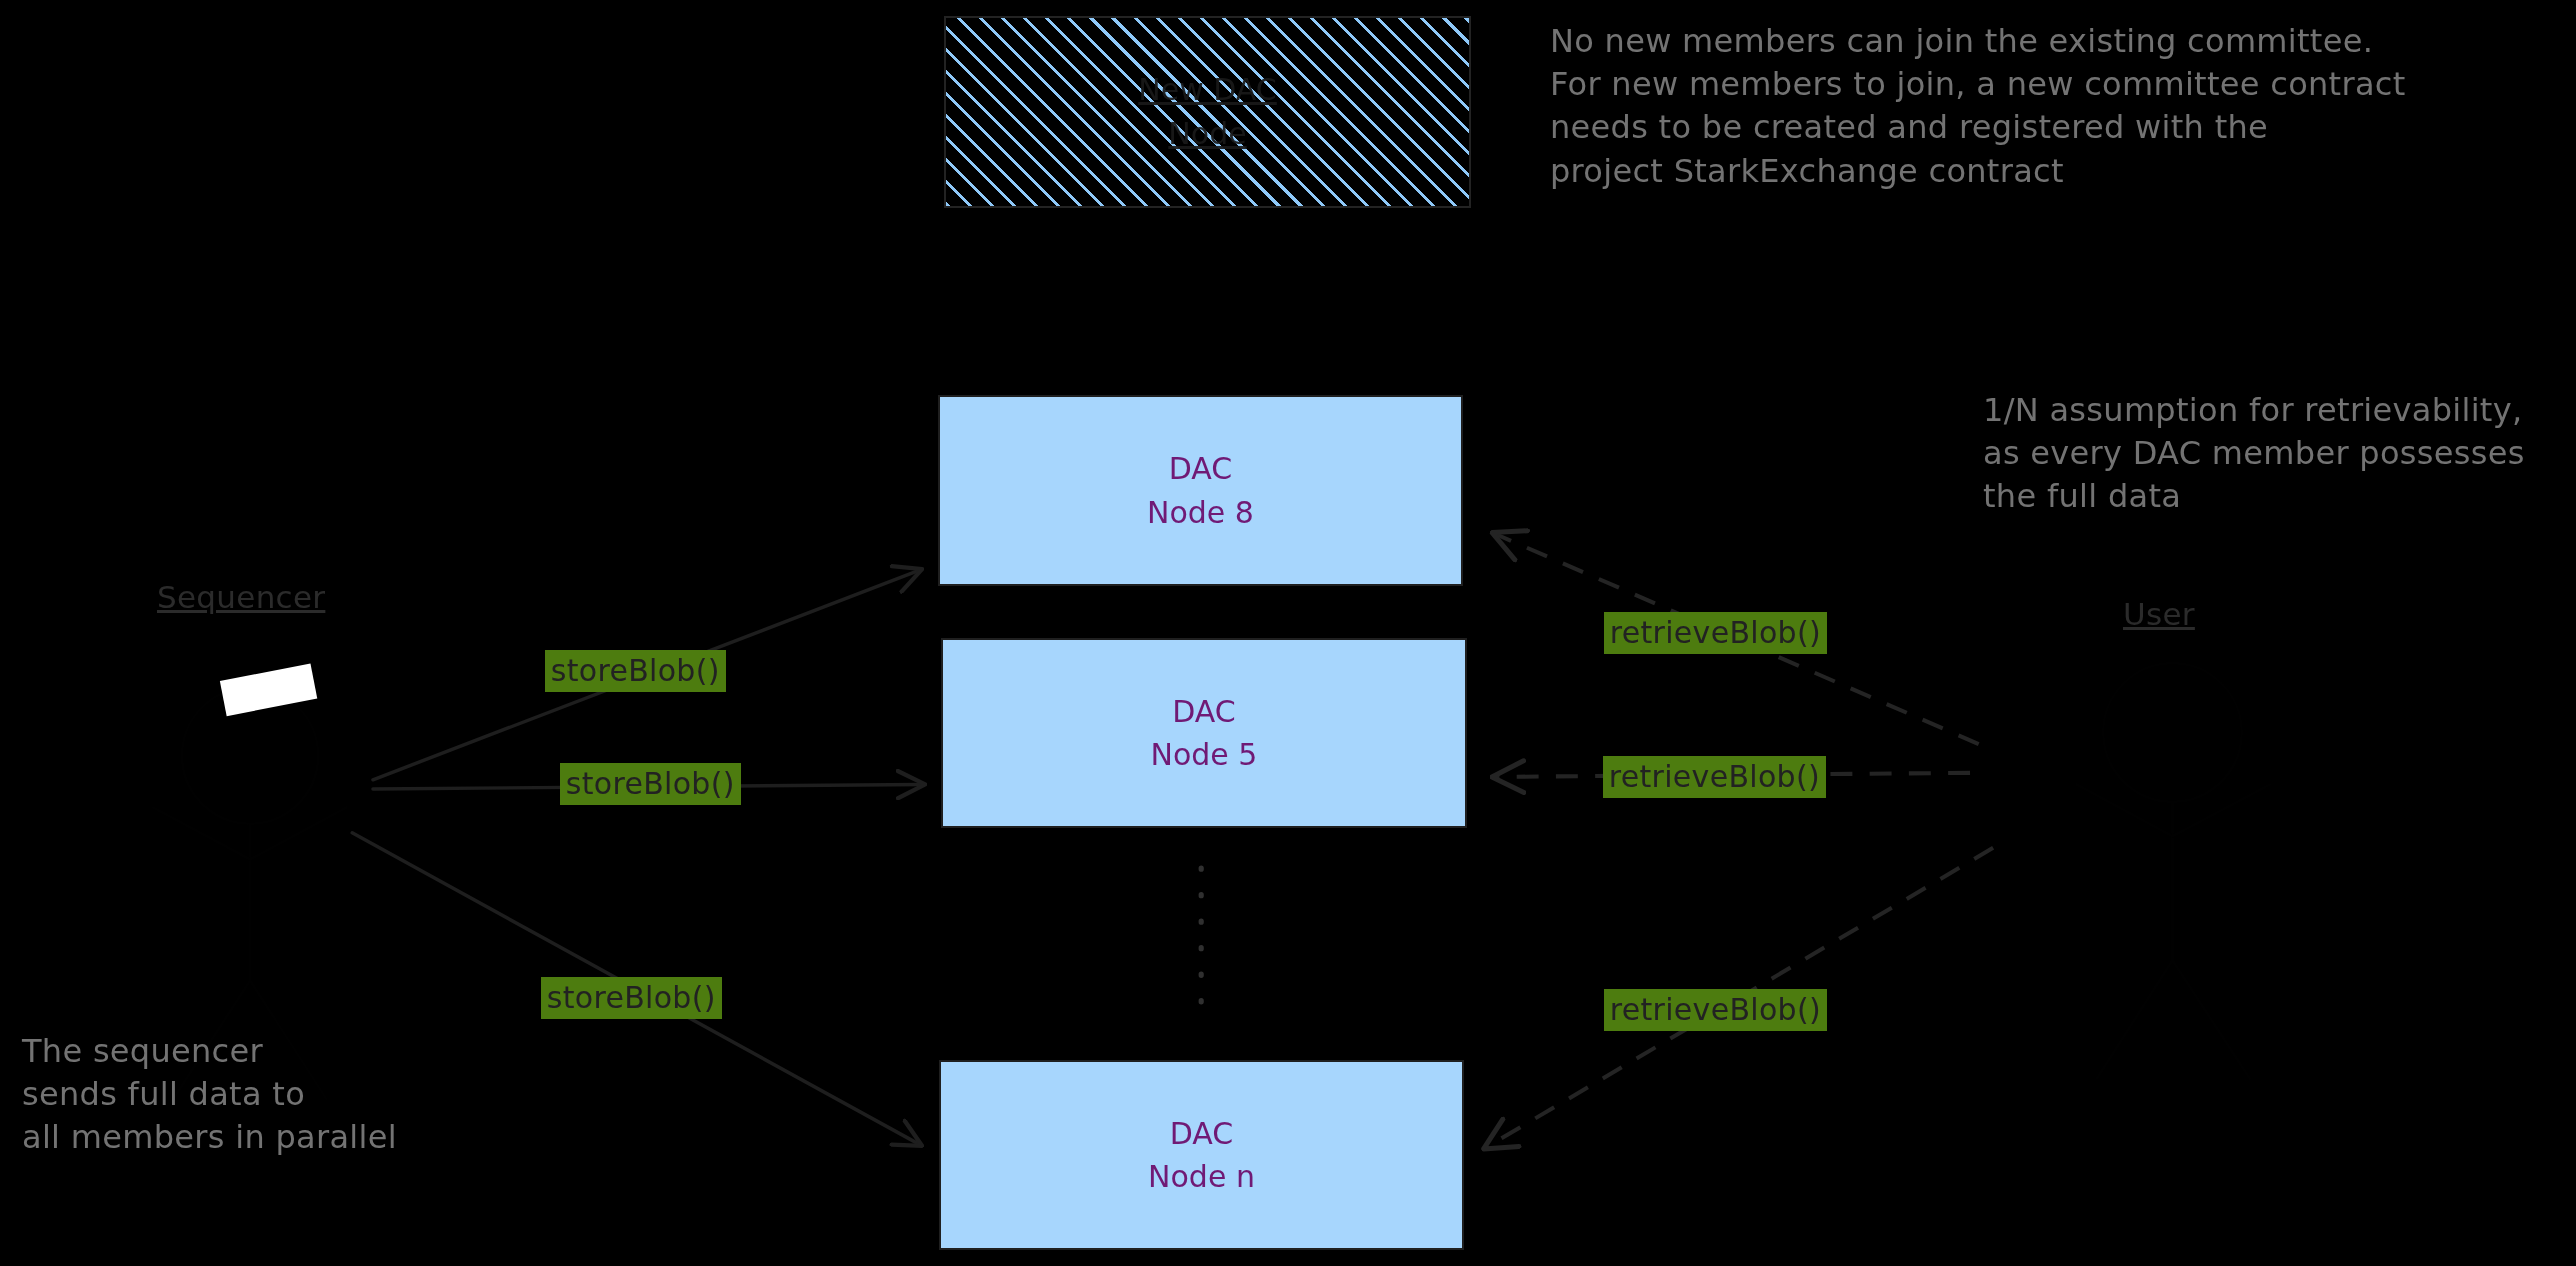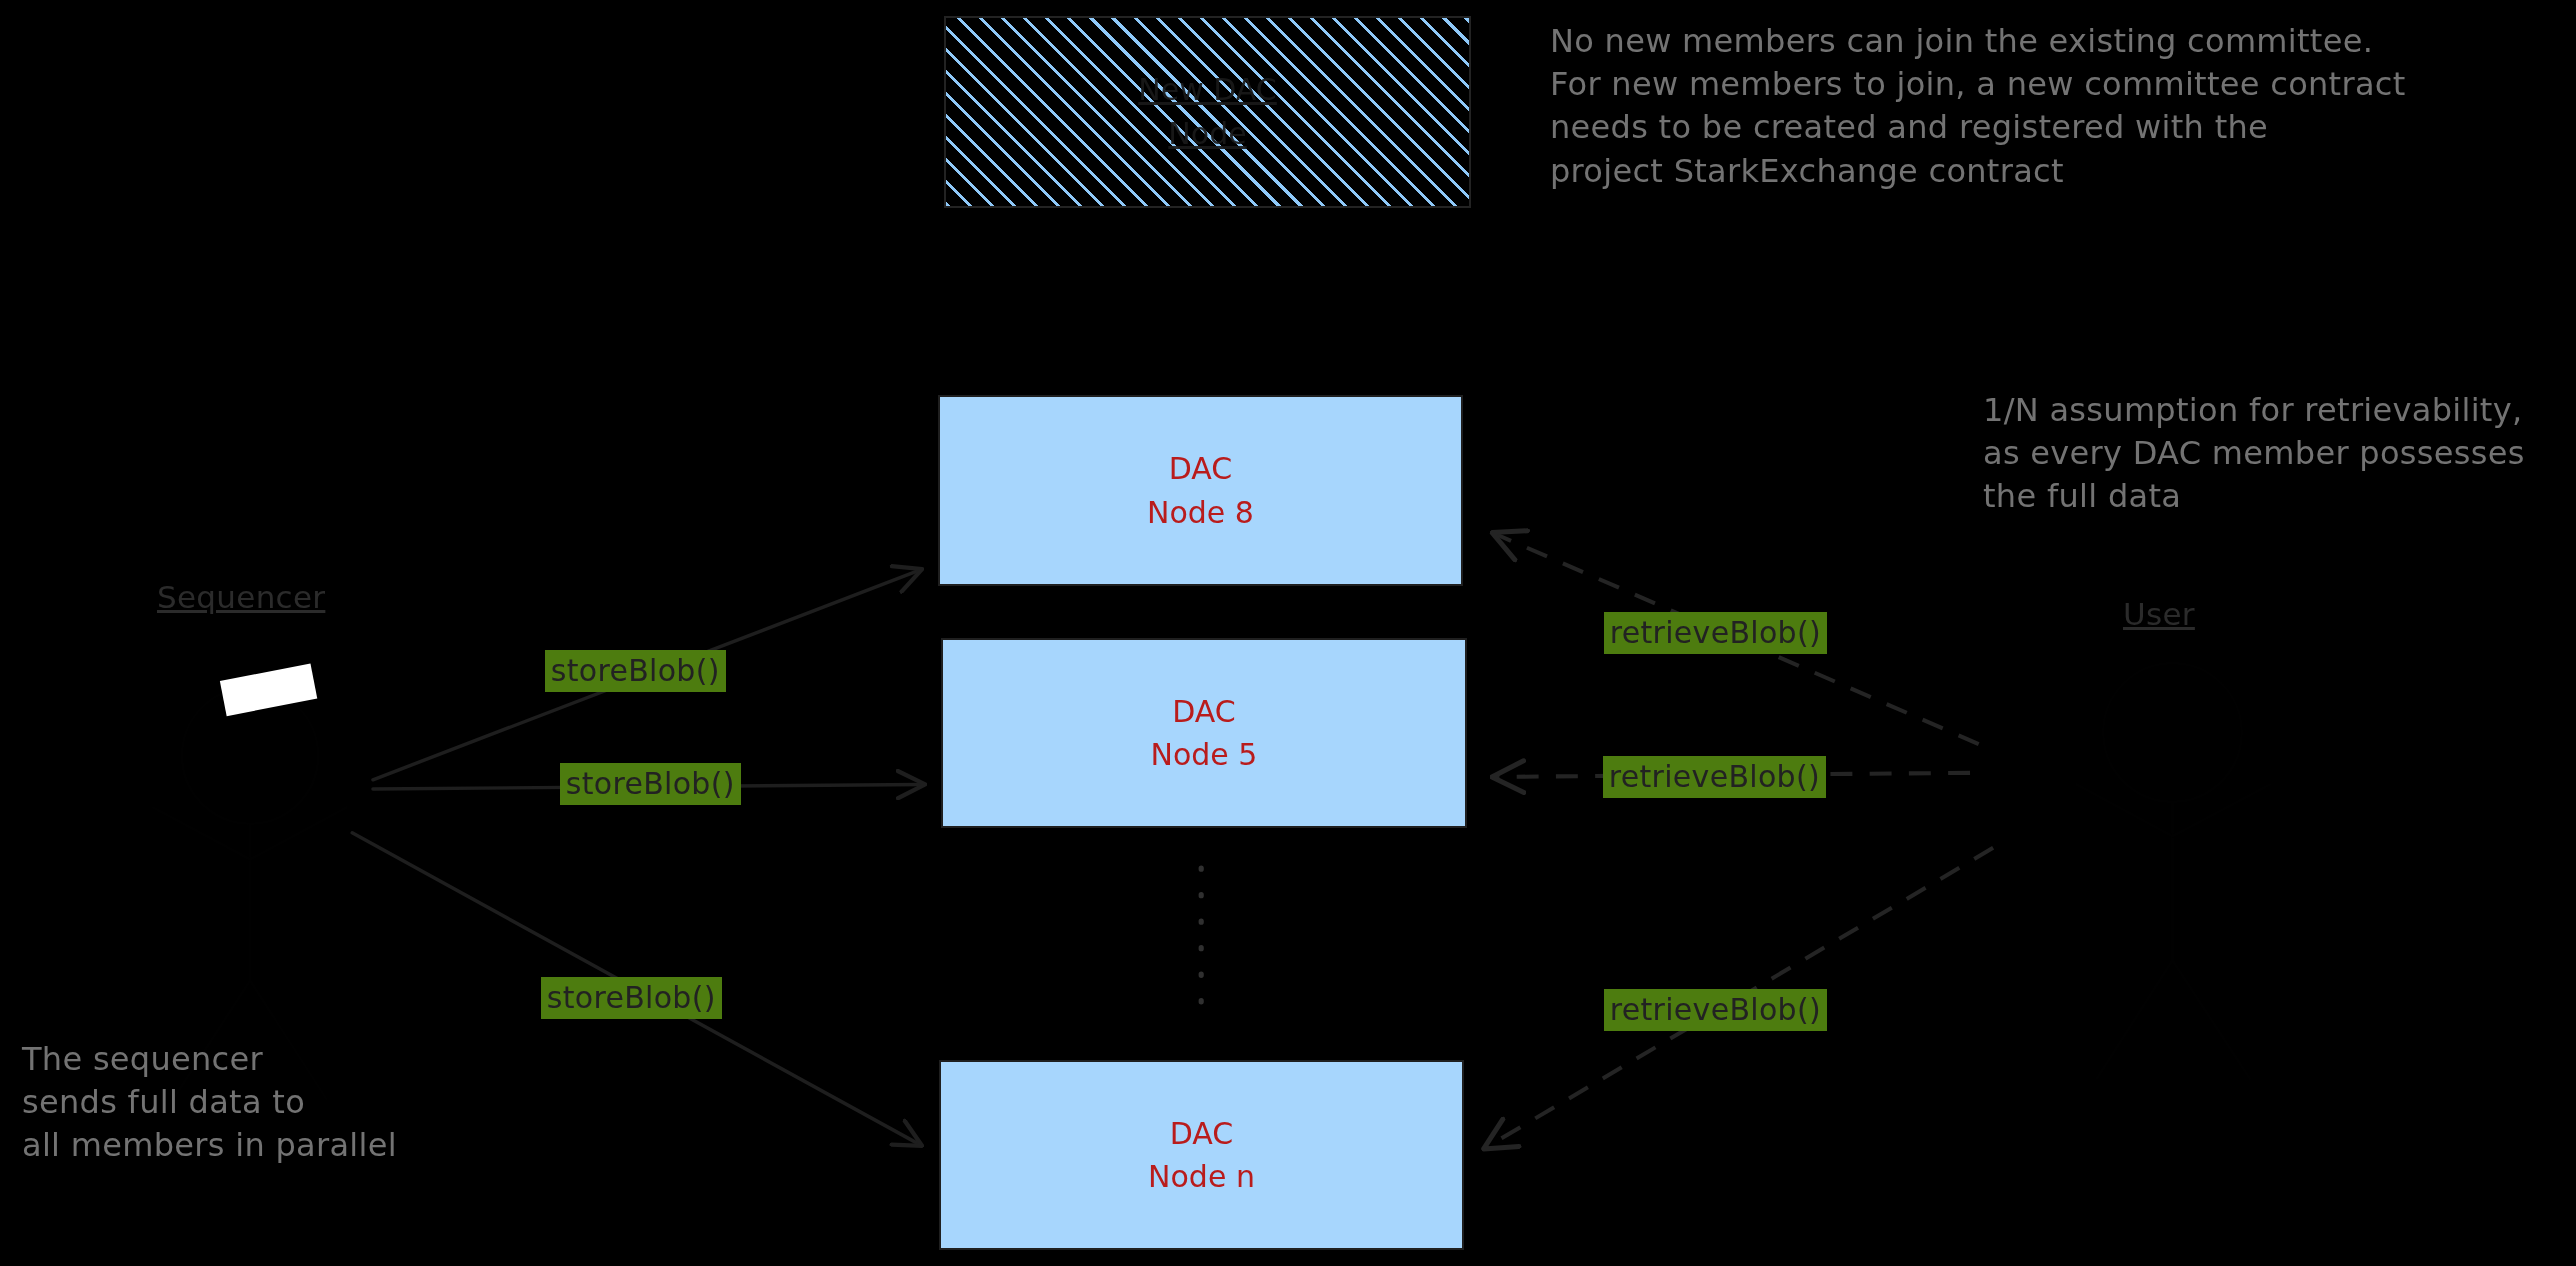--- a/index.html
+++ b/index.html
@@ -37,21 +37,21 @@
     text-decoration: underline;
   }
   .edge-label {
     font-size: 30px;
     color: #222222;
     background: #4d7c0f;
     padding: 1.2px 5.8px;
   }
   .node-text {
     font-size: 30px;
-    color: #b91c1c;
+    color: #701a75;
     text-align: center;
     line-height: 1.45;
   }
 
   
   .dac-box {
     position: absolute;
     background: #A7D6FD;
     border: 2.9px solid #1f1f1f;
     box-sizing: border-box;
@@ -218,18 +218,18 @@
 
   <div class="hand annot" style="left:1550px; top:20px;">No new members can join the existing committee.
 For new members to join, a new committee contract
 needs to be created and registered with the
 project StarkExchange contract</div>
 
   <div class="hand annot" style="left:1983px; top:389px;">1/N assumption for retrievability,
 as every DAC member possesses
 the full data</div>
 
-  <div class="hand annot" style="left:22px; top:1030px;margin-top:8px;">The sequencer
+  <div class="hand annot" style="left:22px; top:1030px;">The sequencer
 sends full data to
 all members in parallel</div>
 
 </div>
 
 
 </body></html>

